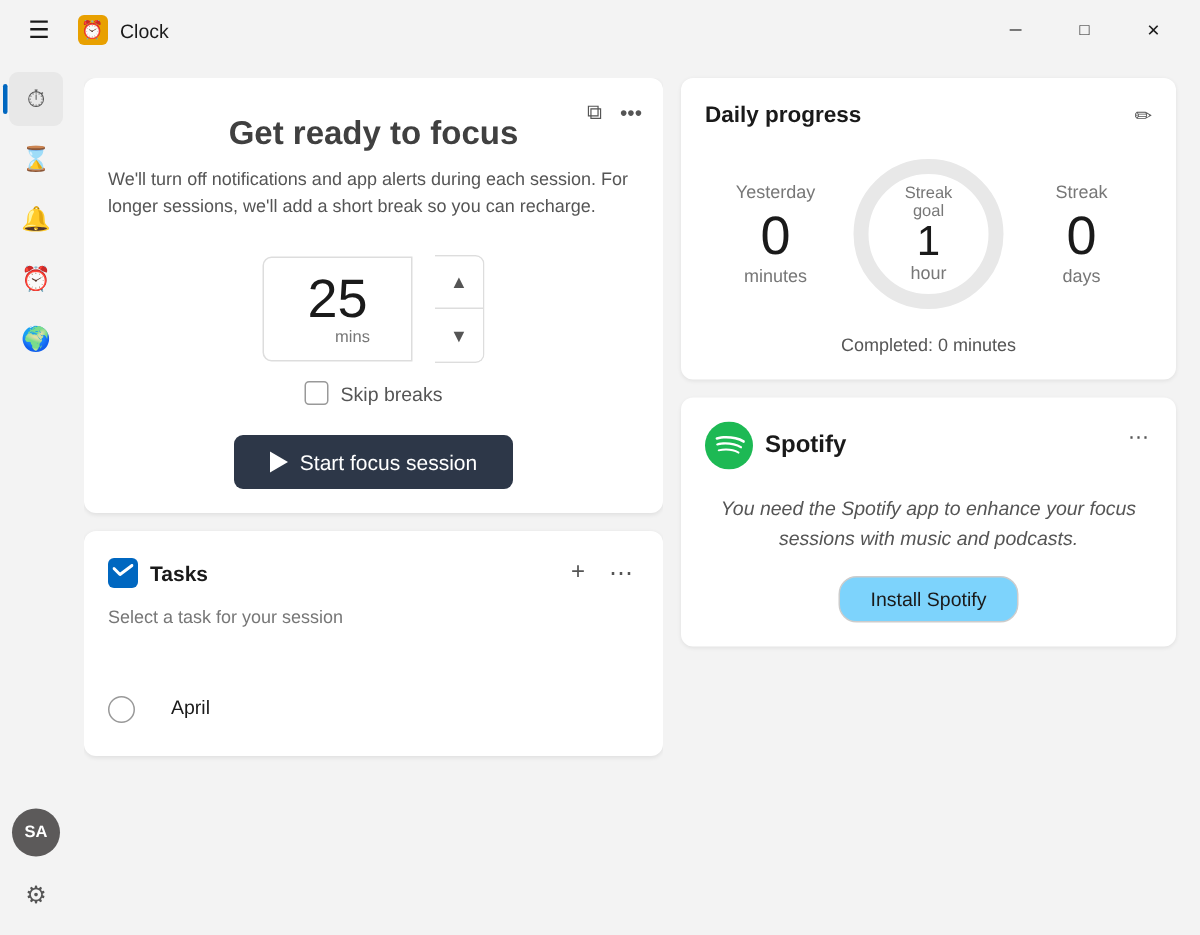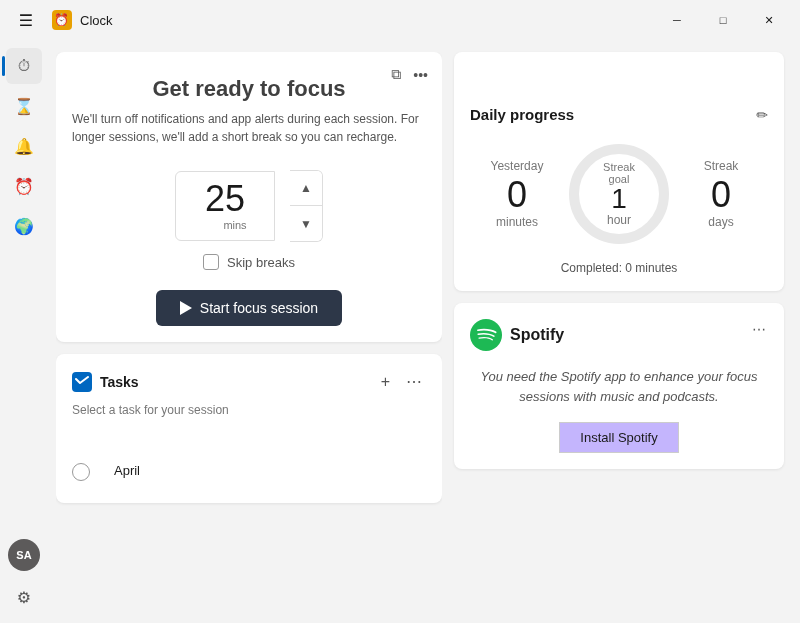--- a/index.html
+++ b/index.html
@@ -375,21 +375,20 @@
       flex-shrink: 0;
     }
 
     
     .progress-card {}
     .progress-header {
       display: flex;
       align-items: center;
       justify-content: space-between;
       margin-bottom: 16px;
-      margin-top: 38px;
     }
     .progress-title {
       font-size: 15px;
       font-weight: 600;
       color: #1a1a1a;
     }
     .edit-icon {
       cursor: pointer;
       color: #555;
       font-size: 14px;
@@ -487,23 +486,23 @@
       text-align: center;
       font-size: 13px;
       color: #555;
       line-height: 1.5;
       margin-bottom: 16px;
       font-style: italic;
     }
     .install-btn {
       display: block;
       margin: 0 auto;
-      background: #c4b5fd;
+      background: #7dd3fc;
       border: 1px solid #ccc;
-      border-radius: 0;
+      border-radius: 12px;
       padding: 7px 20px;
       font-size: 13px;
       cursor: pointer;
       color: #1a1a1a;
     }
 
     
     .left-panel::-webkit-scrollbar { width: 4px; }
     .left-panel::-webkit-scrollbar-track { background: transparent; }
     .left-panel::-webkit-scrollbar-thumb { background: #ccc; border-radius: 2px; }

